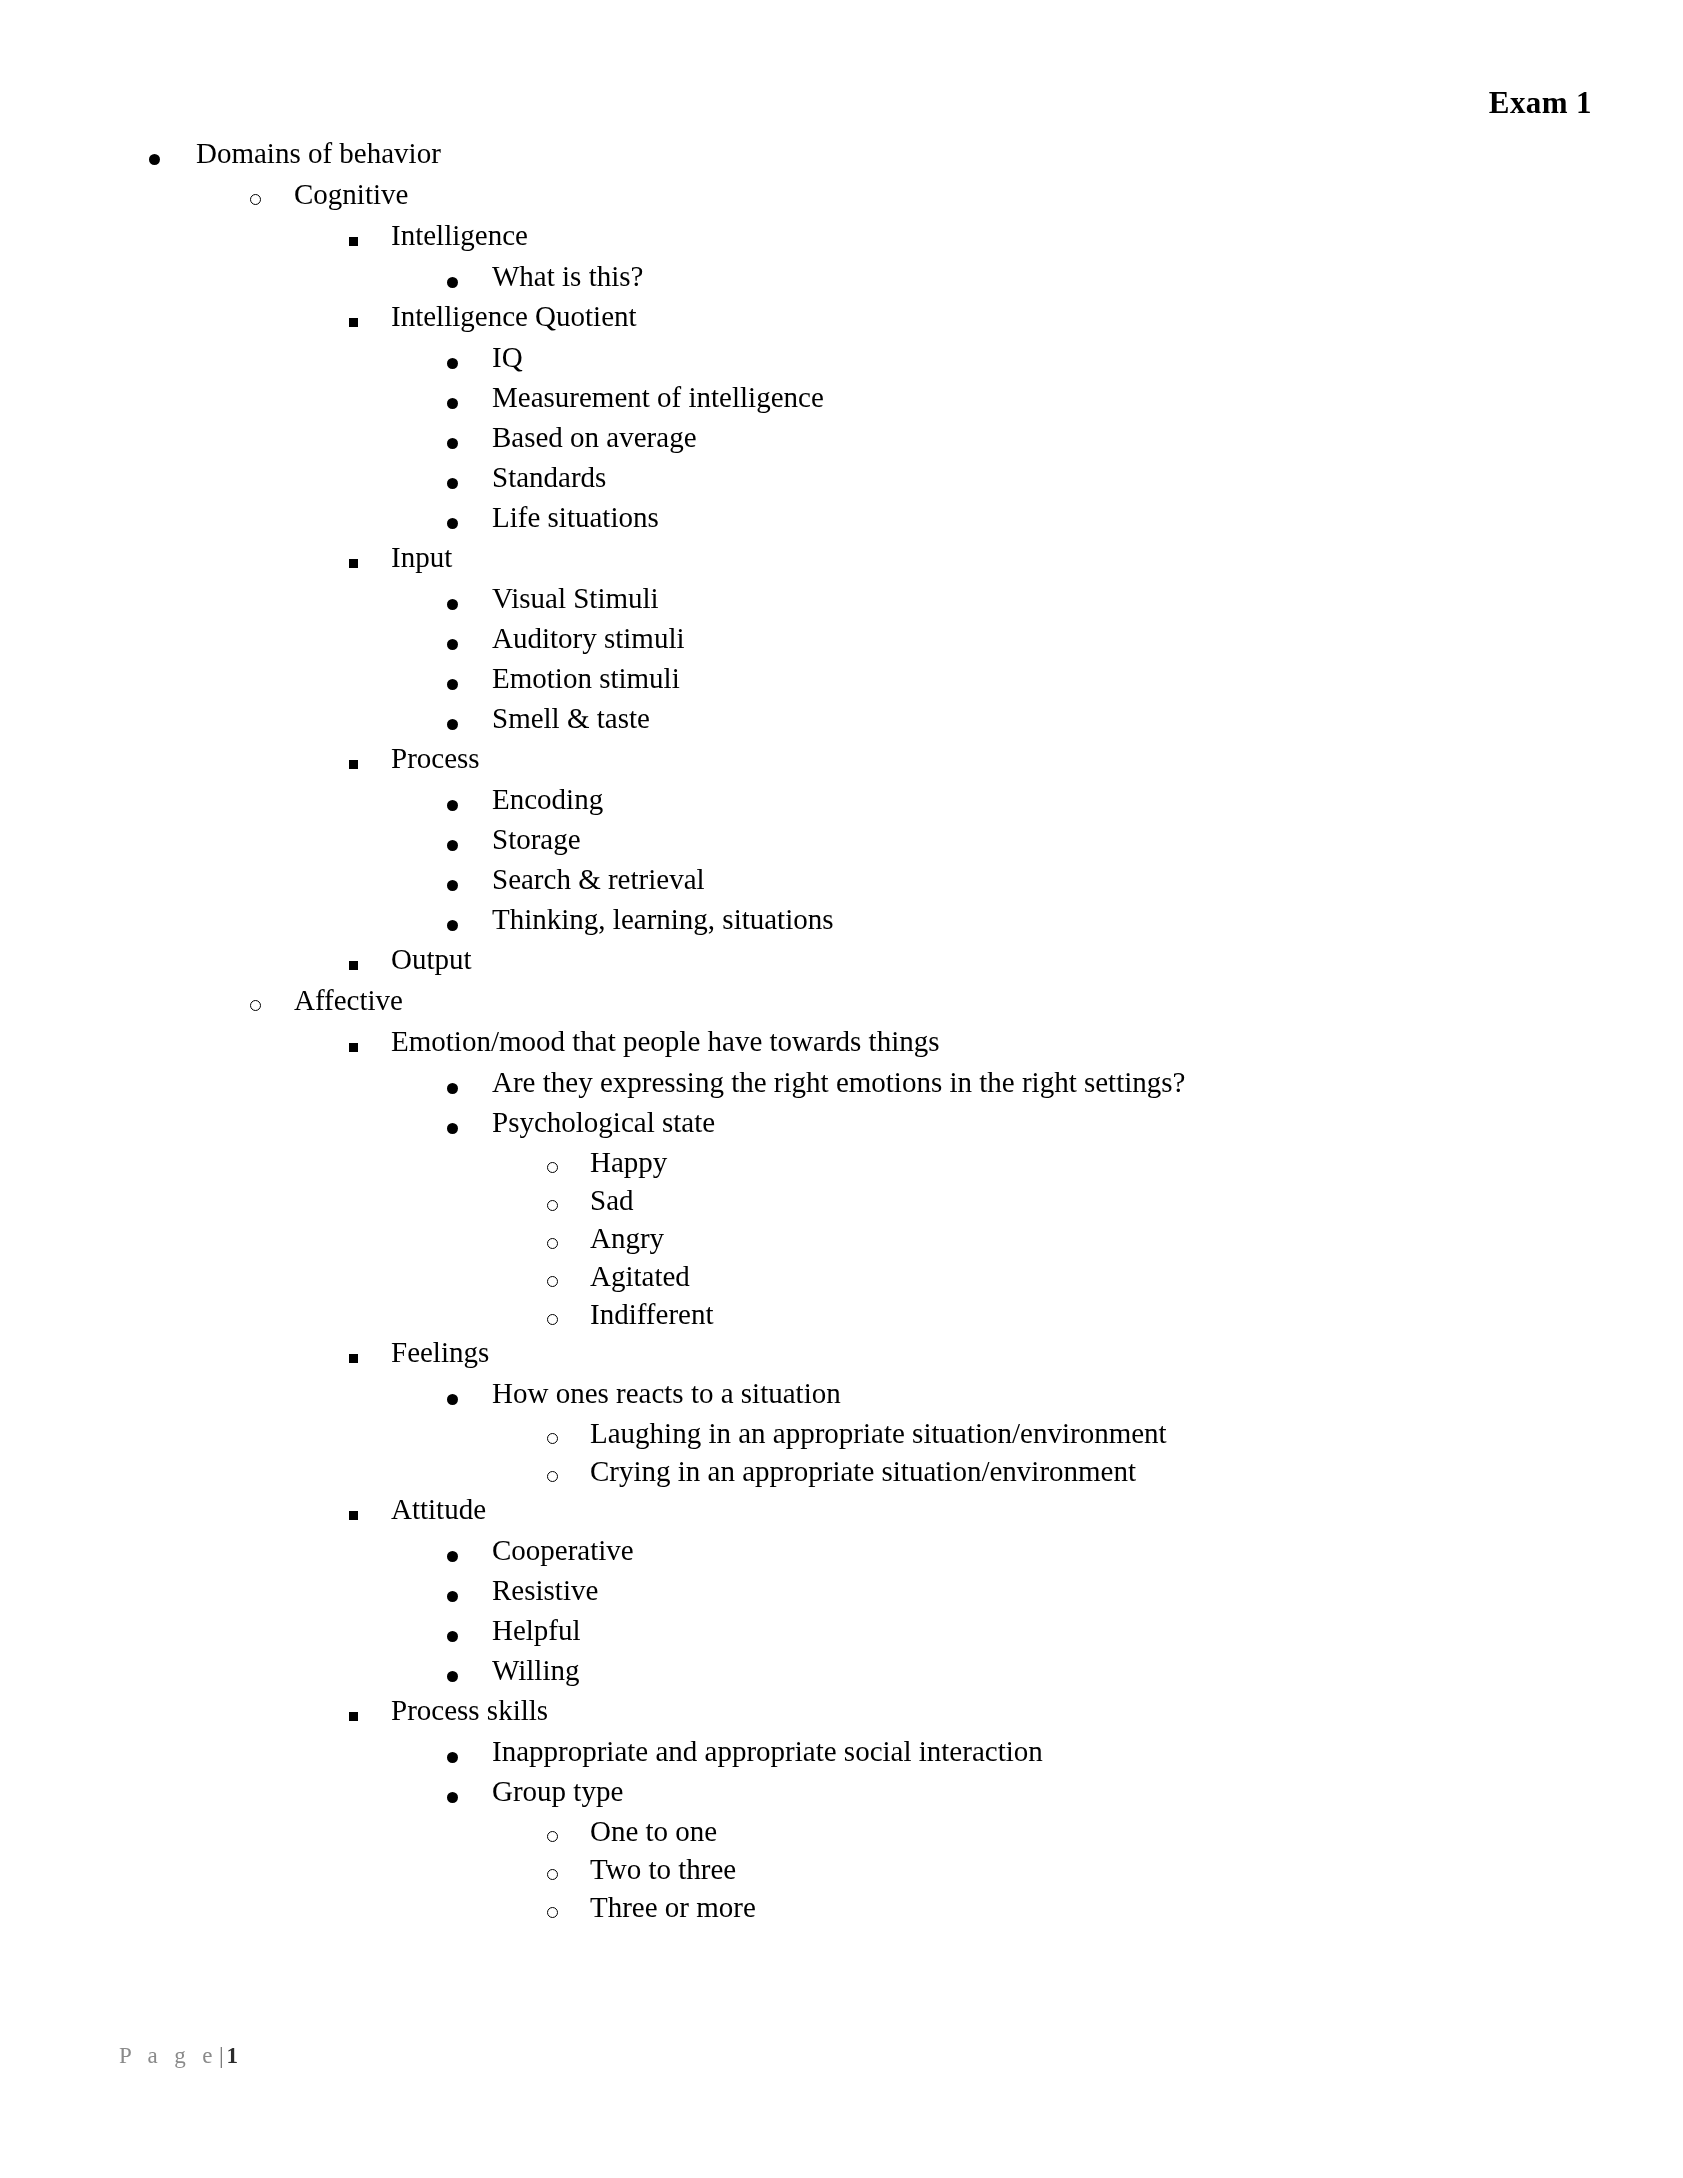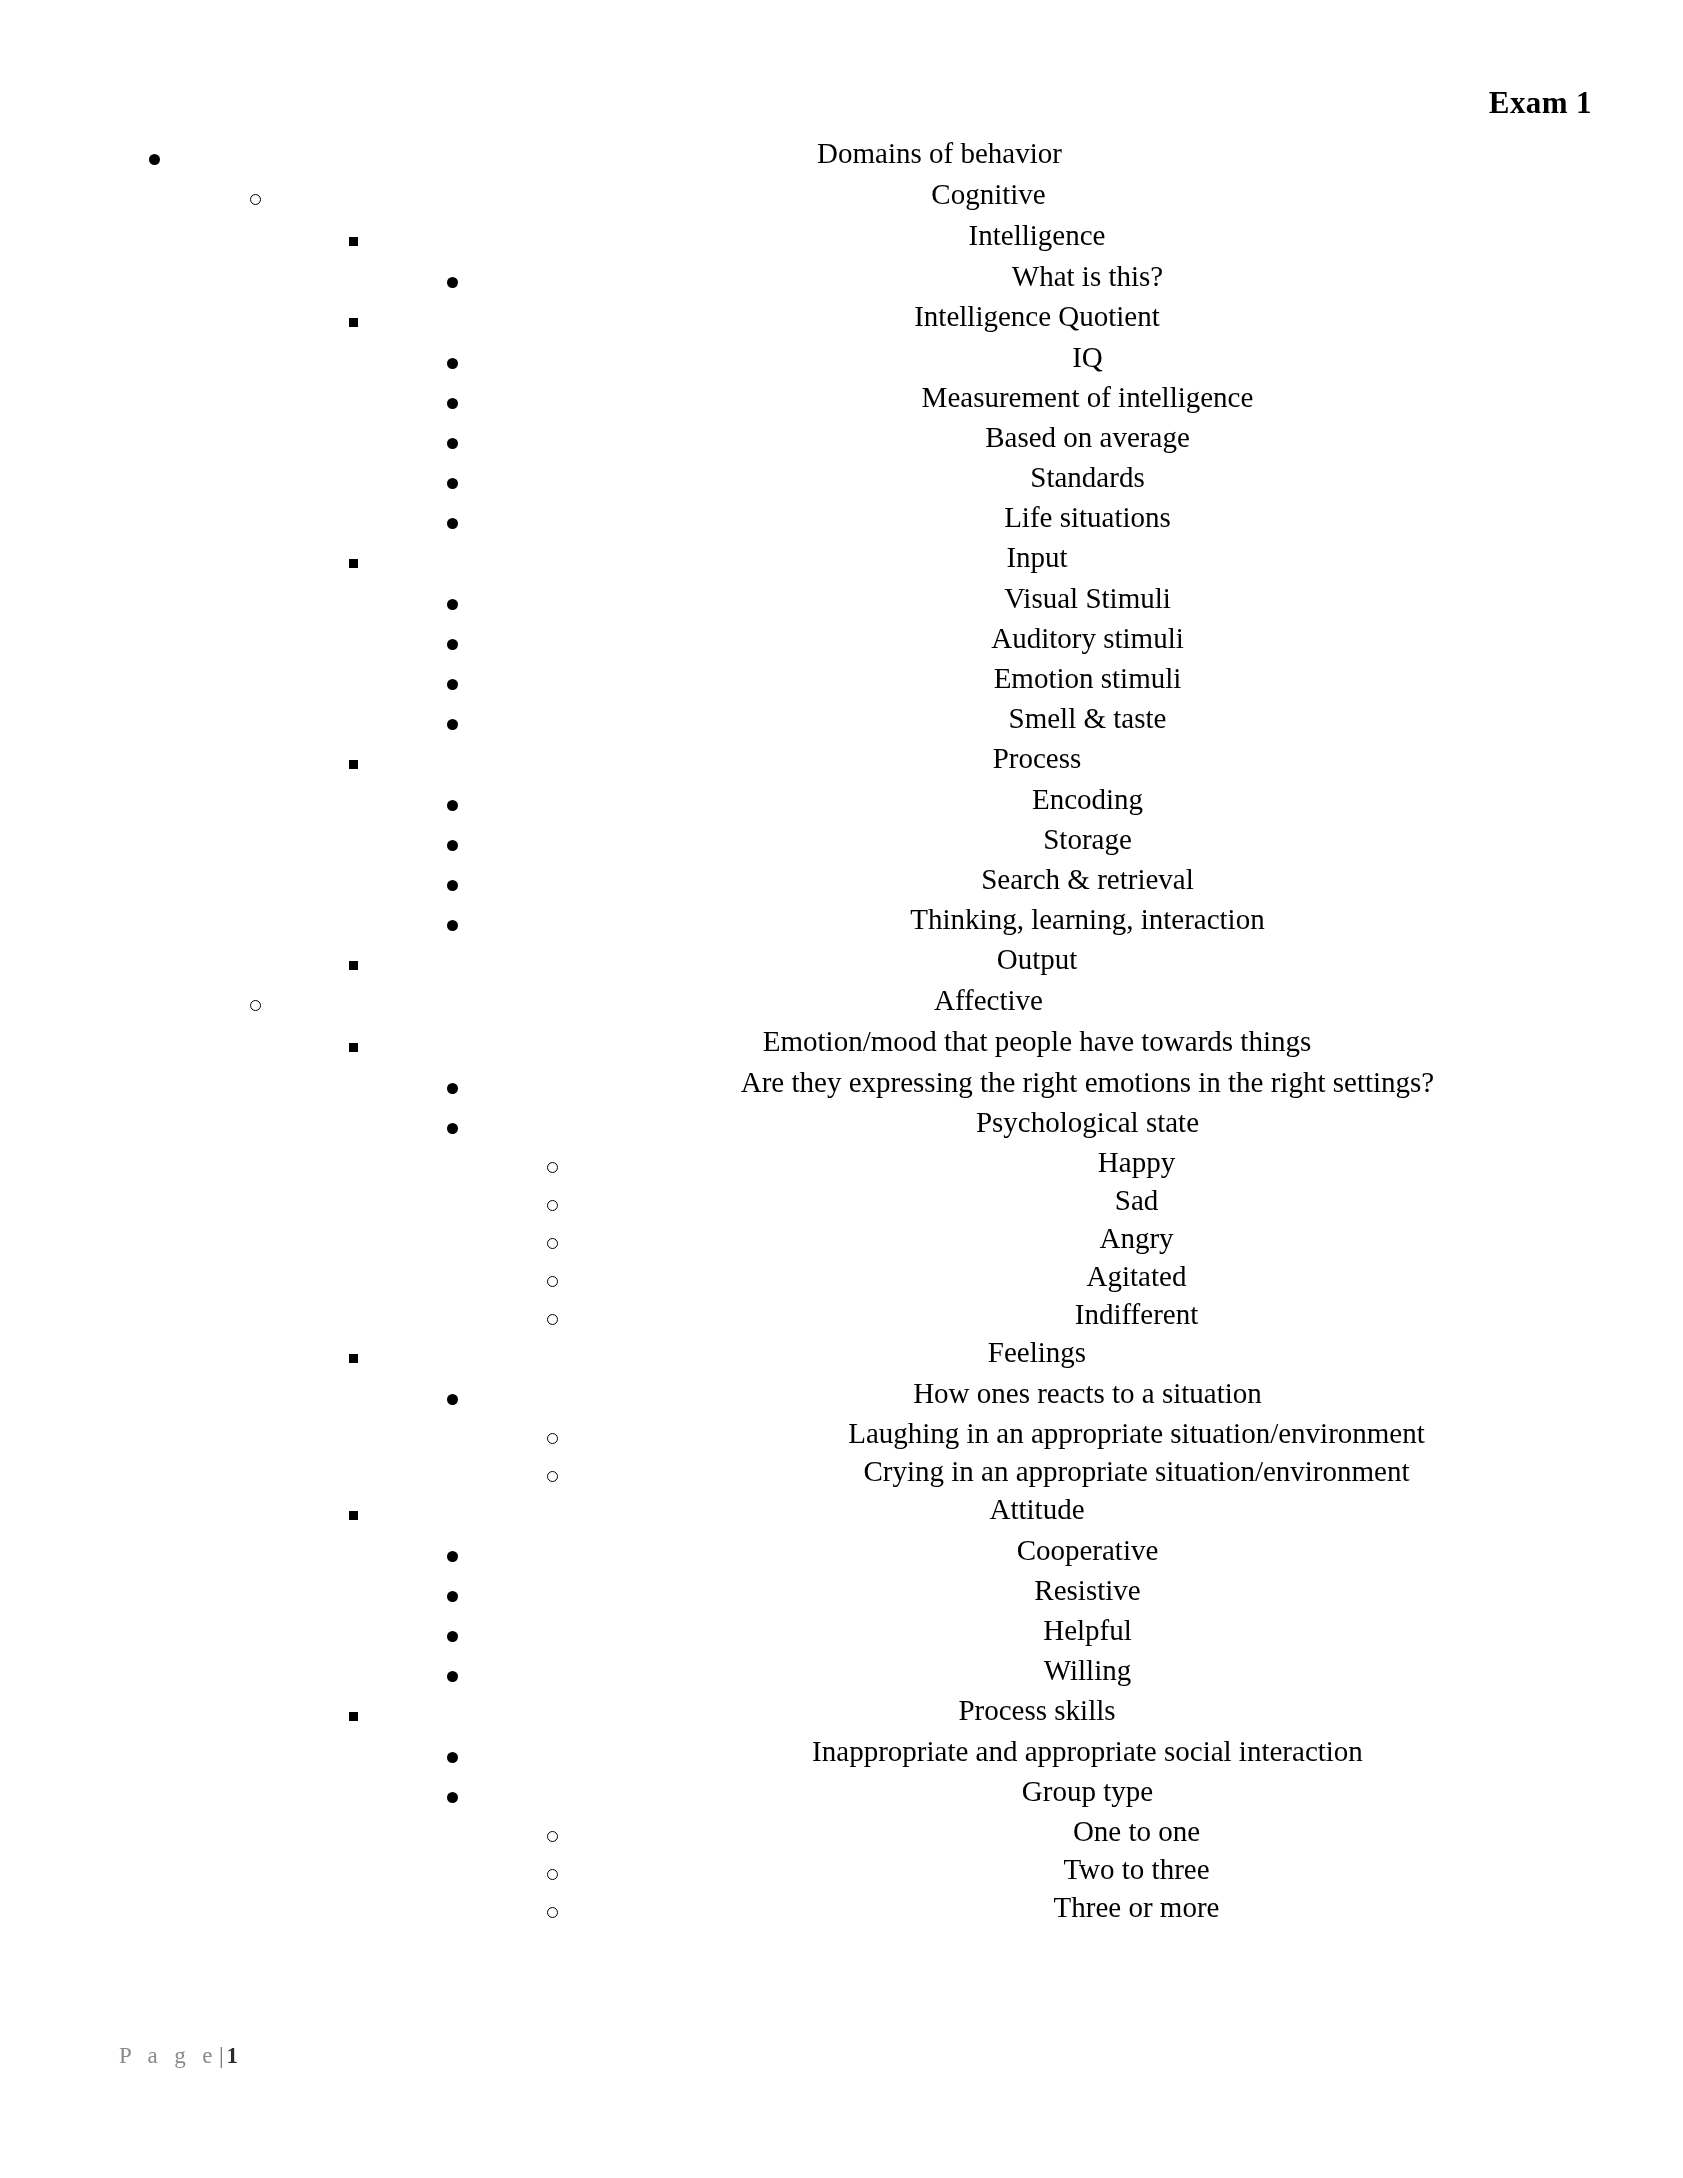--- a/index.html
+++ b/index.html
@@ -40,21 +40,20 @@
   .outline {
     position: absolute;
     top: 139px;
     left: 0;
     width: 1683px;
   }
 
   .node {
     position: relative;
     display: block;
-    text-align: center;
   }
 
   .row {
     position: relative;
     display: block;
     white-space: nowrap;
   }
 
   .bullet {
     position: absolute;
@@ -201,21 +200,21 @@
                   <div class="node lv4">
                     <div class="row"><span class="bullet b-disc"></span><span class="label">Encoding</span></div>
                   </div>
                   <div class="node lv4">
                     <div class="row"><span class="bullet b-disc"></span><span class="label">Storage</span></div>
                   </div>
                   <div class="node lv4">
                     <div class="row"><span class="bullet b-disc"></span><span class="label">Search &amp; retrieval</span></div>
                   </div>
                   <div class="node lv4">
-                    <div class="row"><span class="bullet b-disc"></span><span class="label">Thinking, learning, interaction</span></div>
+                    <div class="row"><span class="bullet b-disc"></span><span class="label">Thinking, learning, situations</span></div>
                   </div>
                 </div>
               </div>
               <div class="node lv3">
                 <div class="row"><span class="bullet b-square"></span><span class="label">Output</span></div>
               </div>
             </div>
           </div>
           <div class="node lv2">
             <div class="row"><span class="bullet b-circle"></span><span class="label">Affective</span></div>

